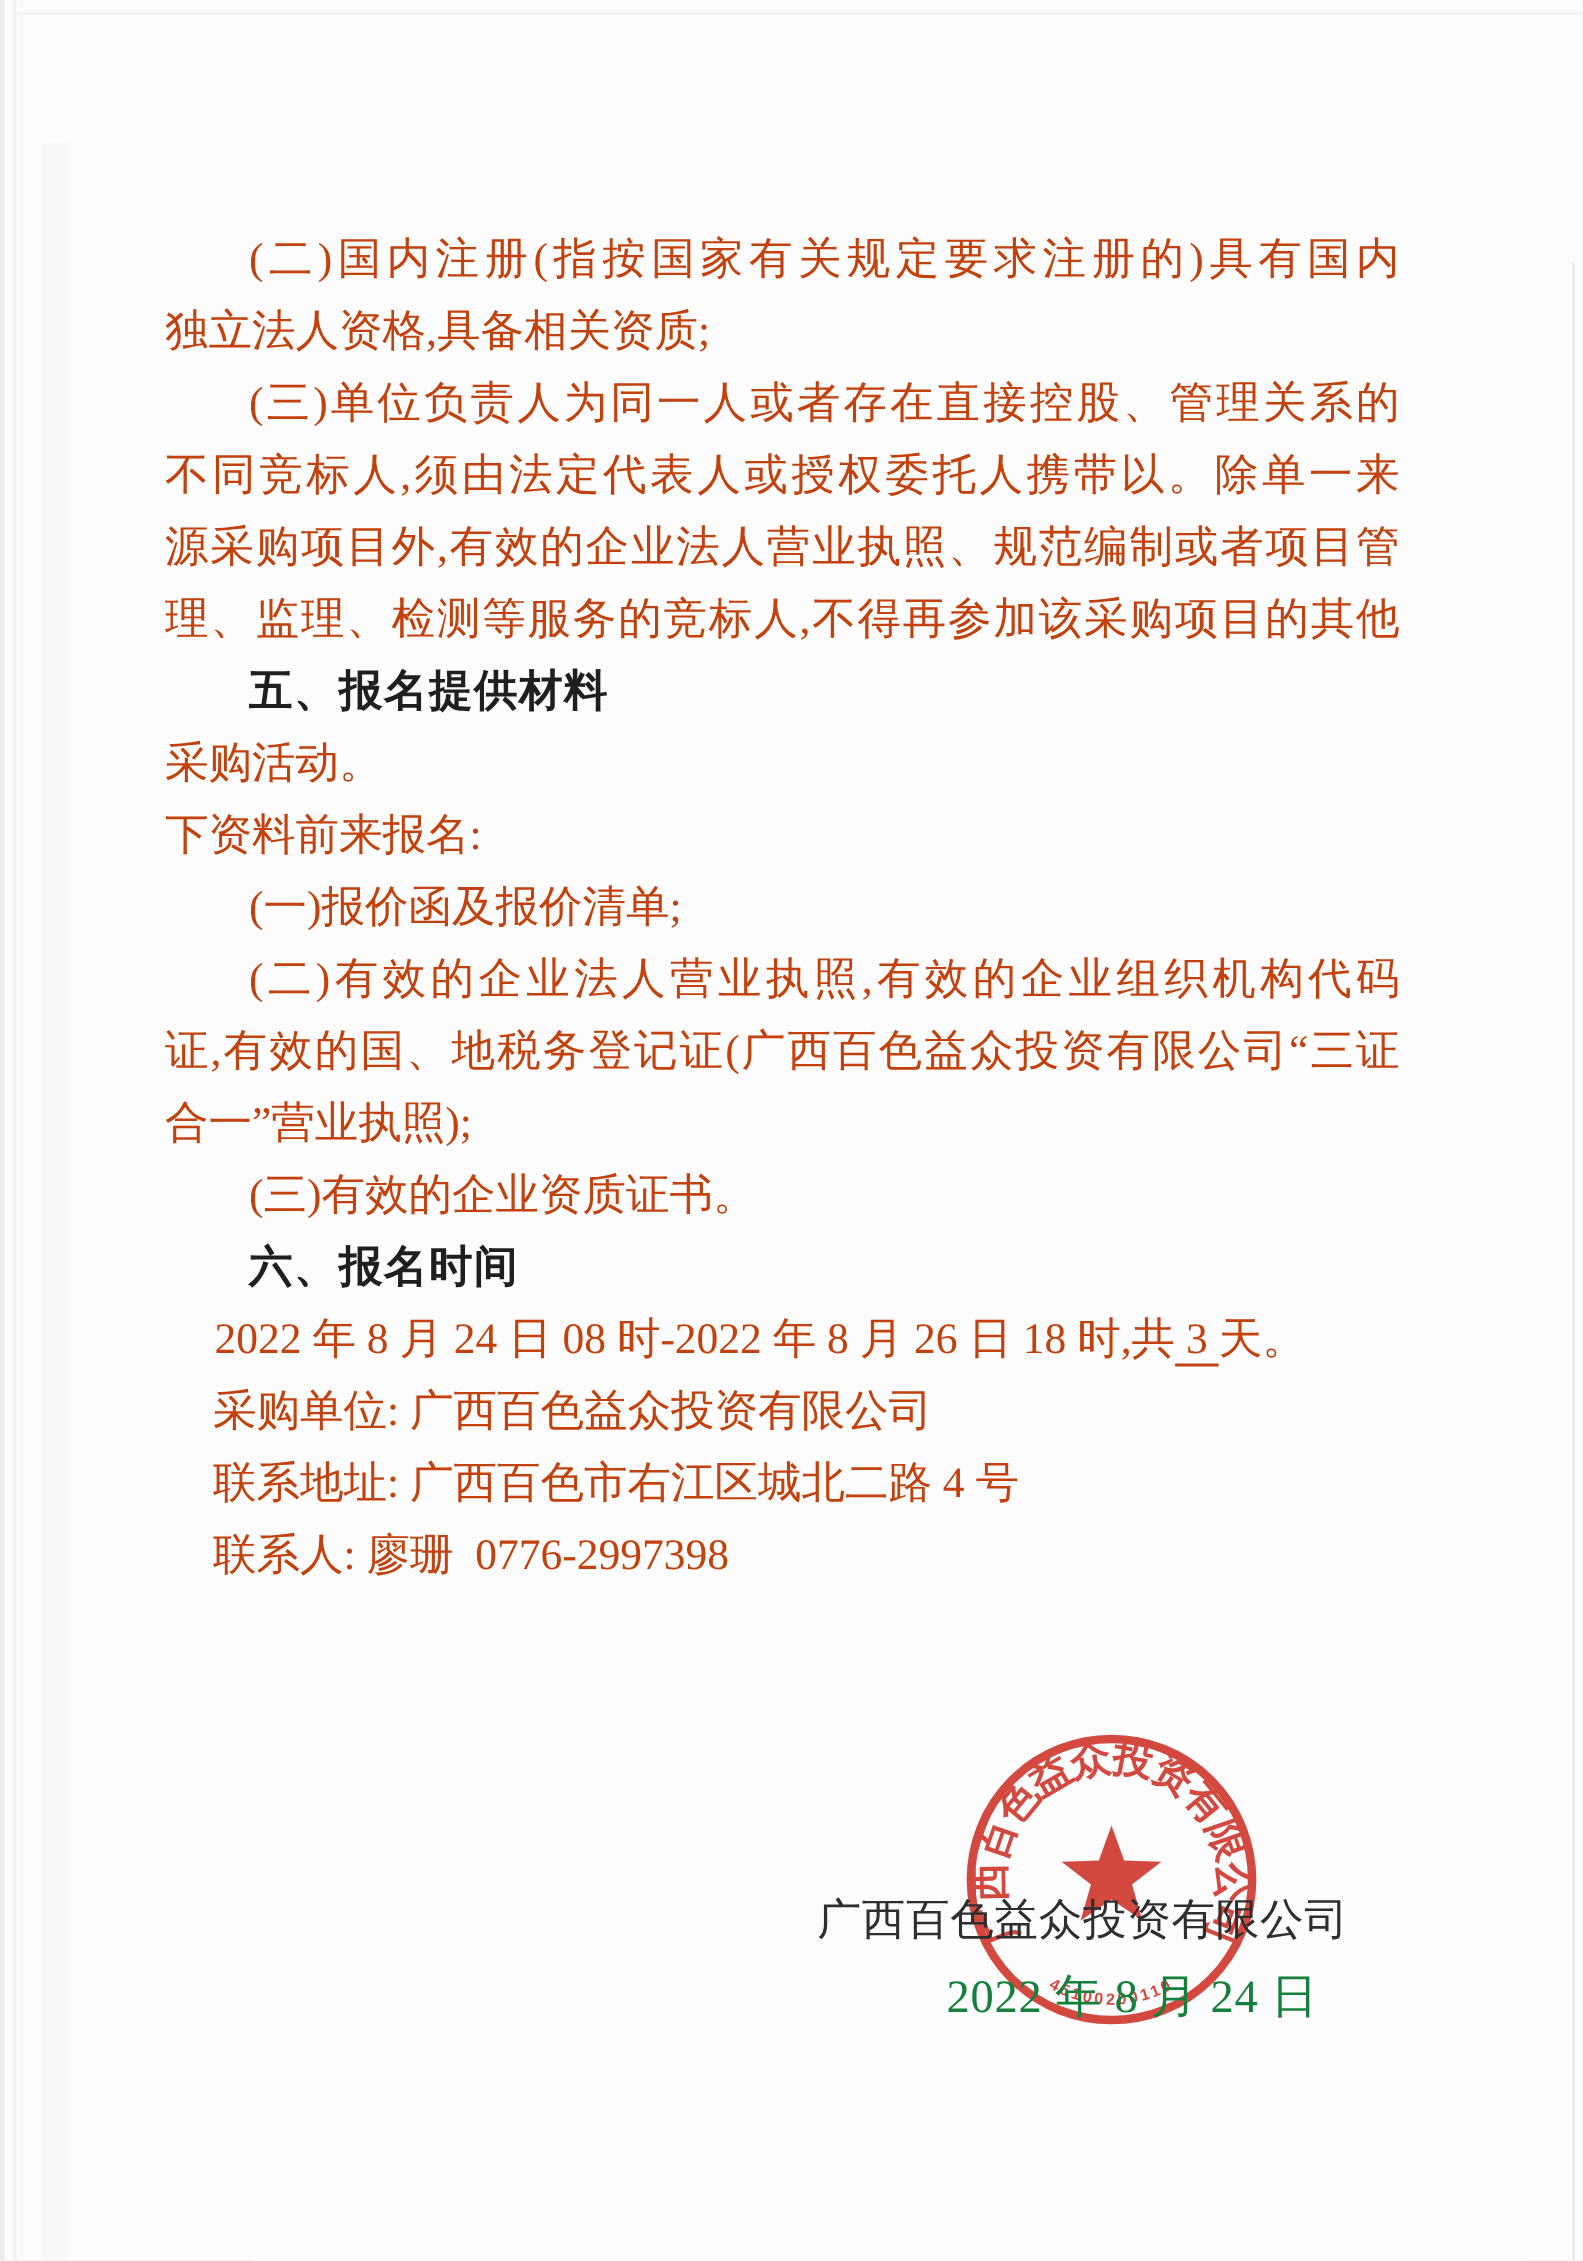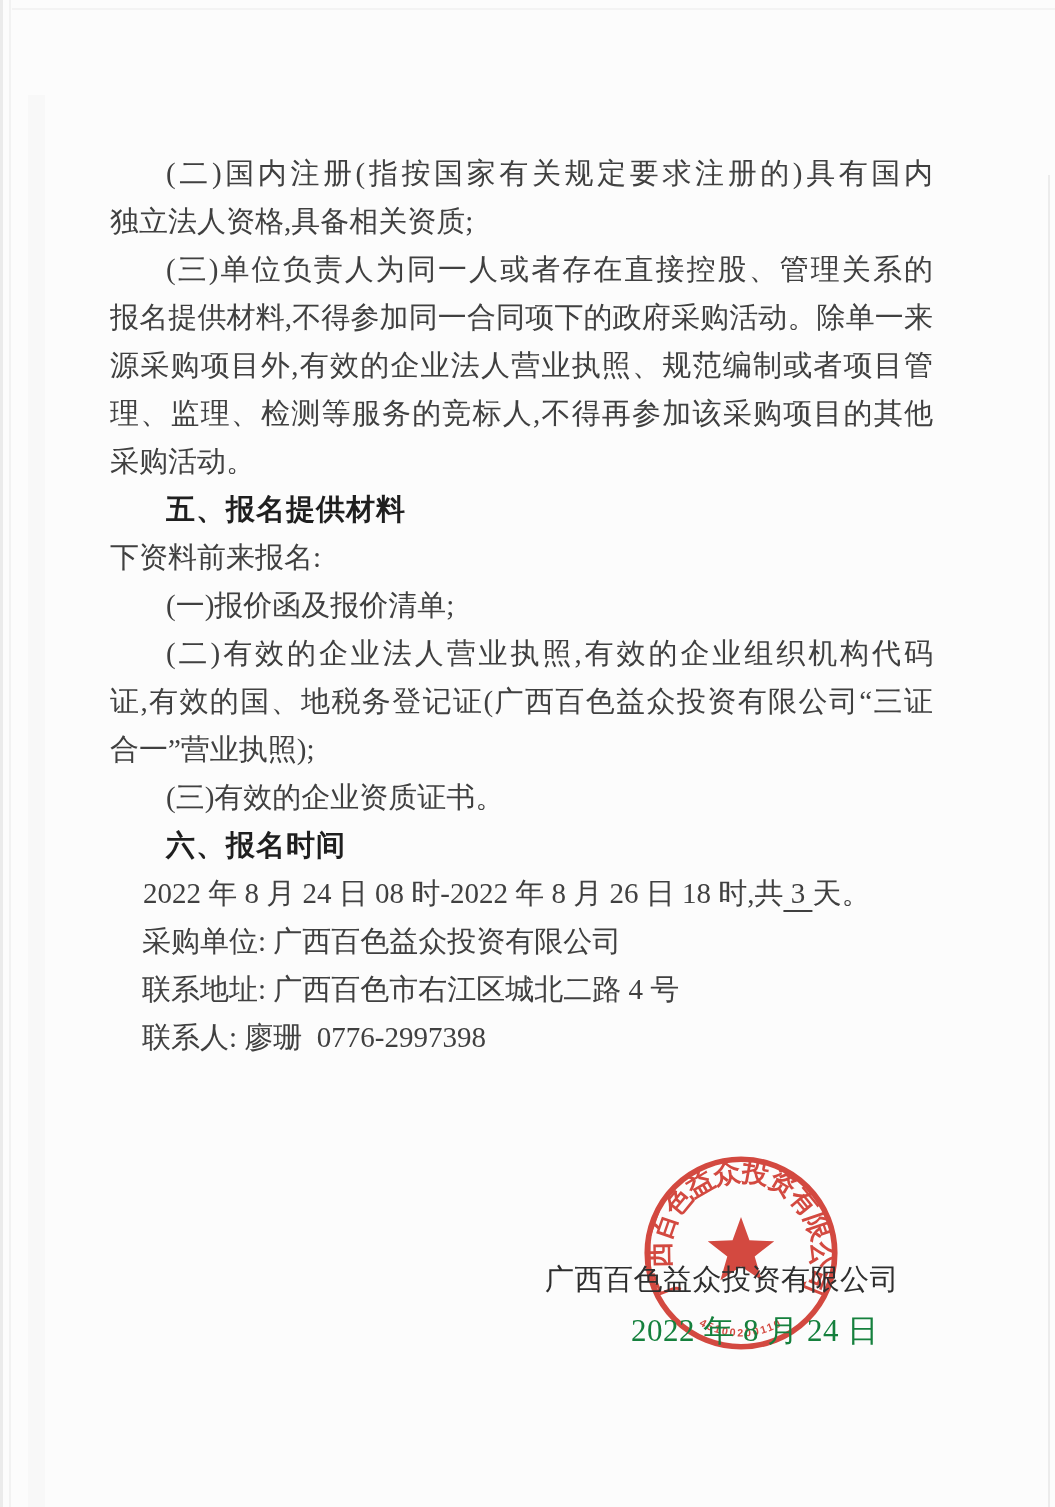--- a/index.html
+++ b/index.html
@@ -23,21 +23,21 @@
   .textblock {
     position:absolute;
     left:110px; top:149px;
     width:823px;
   }
   .line {
     font-size:29px;
     line-height:48px;
     letter-spacing:0px;
     white-space:pre-wrap;
-    color:#404040;
+    color:#c2410c;
   }
   .line.justify { text-align:justify; text-align-last:justify; }
   .para-first, .heading { text-indent:56px; }
   .date-line  { text-indent:33px; }
   .contact    { text-indent:32px; }
   .heading {
     font-family:"Liberation Sans","DejaVu Sans",sans-serif;
     font-weight:700;
     color:#1f1f1f;
     letter-spacing:1px;
@@ -77,25 +77,25 @@
   <div class="scan-line edge-left-1"></div>
   <div class="scan-line edge-left-2"></div>
   <div class="scan-line edge-left-3"></div>
   <div class="scan-line edge-top"></div>
   <div class="scan-line edge-right"></div>
 
   <main class="textblock" id="lines">
       <div class="line para-first justify">(二)国内注册(指按国家有关规定要求注册的)具有国内</div>
       <div class="line para-cont">独立法人资格,具备相关资质;</div>
       <div class="line para-first justify">(三)单位负责人为同一人或者存在直接控股、管理关系的</div>
-      <div class="line para-cont justify">报名提供材料,不得参加同一合同项下的政府采购活动。除单一来</div>
+      <div class="line para-cont justify">不同竞标人,须由法定代表人或授权委托人携带以。除单一来</div>
       <div class="line para-cont justify">源采购项目外,有效的企业法人营业执照、规范编制或者项目管</div>
       <div class="line para-cont justify">理、监理、检测等服务的竞标人,不得再参加该采购项目的其他</div>
+      <div class="line heading">五、报名提供材料</div>
       <div class="line para-cont">采购活动。</div>
-      <div class="line heading">五、报名提供材料</div>
       <div class="line para-cont">下资料前来报名:</div>
       <div class="line para-first">(一)报价函及报价清单;</div>
       <div class="line para-first justify">(二)有效的企业法人营业执照,有效的企业组织机构代码</div>
       <div class="line para-cont justify">证,有效的国、地税务登记证(广西百色益众投资有限公司“三证</div>
       <div class="line para-cont">合一”营业执照);</div>
       <div class="line para-first">(三)有效的企业资质证书。</div>
       <div class="line heading">六、报名时间</div>
       <div class="line date-line"><span>2022 年 8 月 24 日 08 时-2022 年 8 月 26 日 18 时,共</span><span class="u"> 3 </span><span>天。</span></div>
       <div class="line contact">采购单位: 广西百色益众投资有限公司</div>
       <div class="line contact">联系地址: 广西百色市右江区城北二路 4 号</div>

